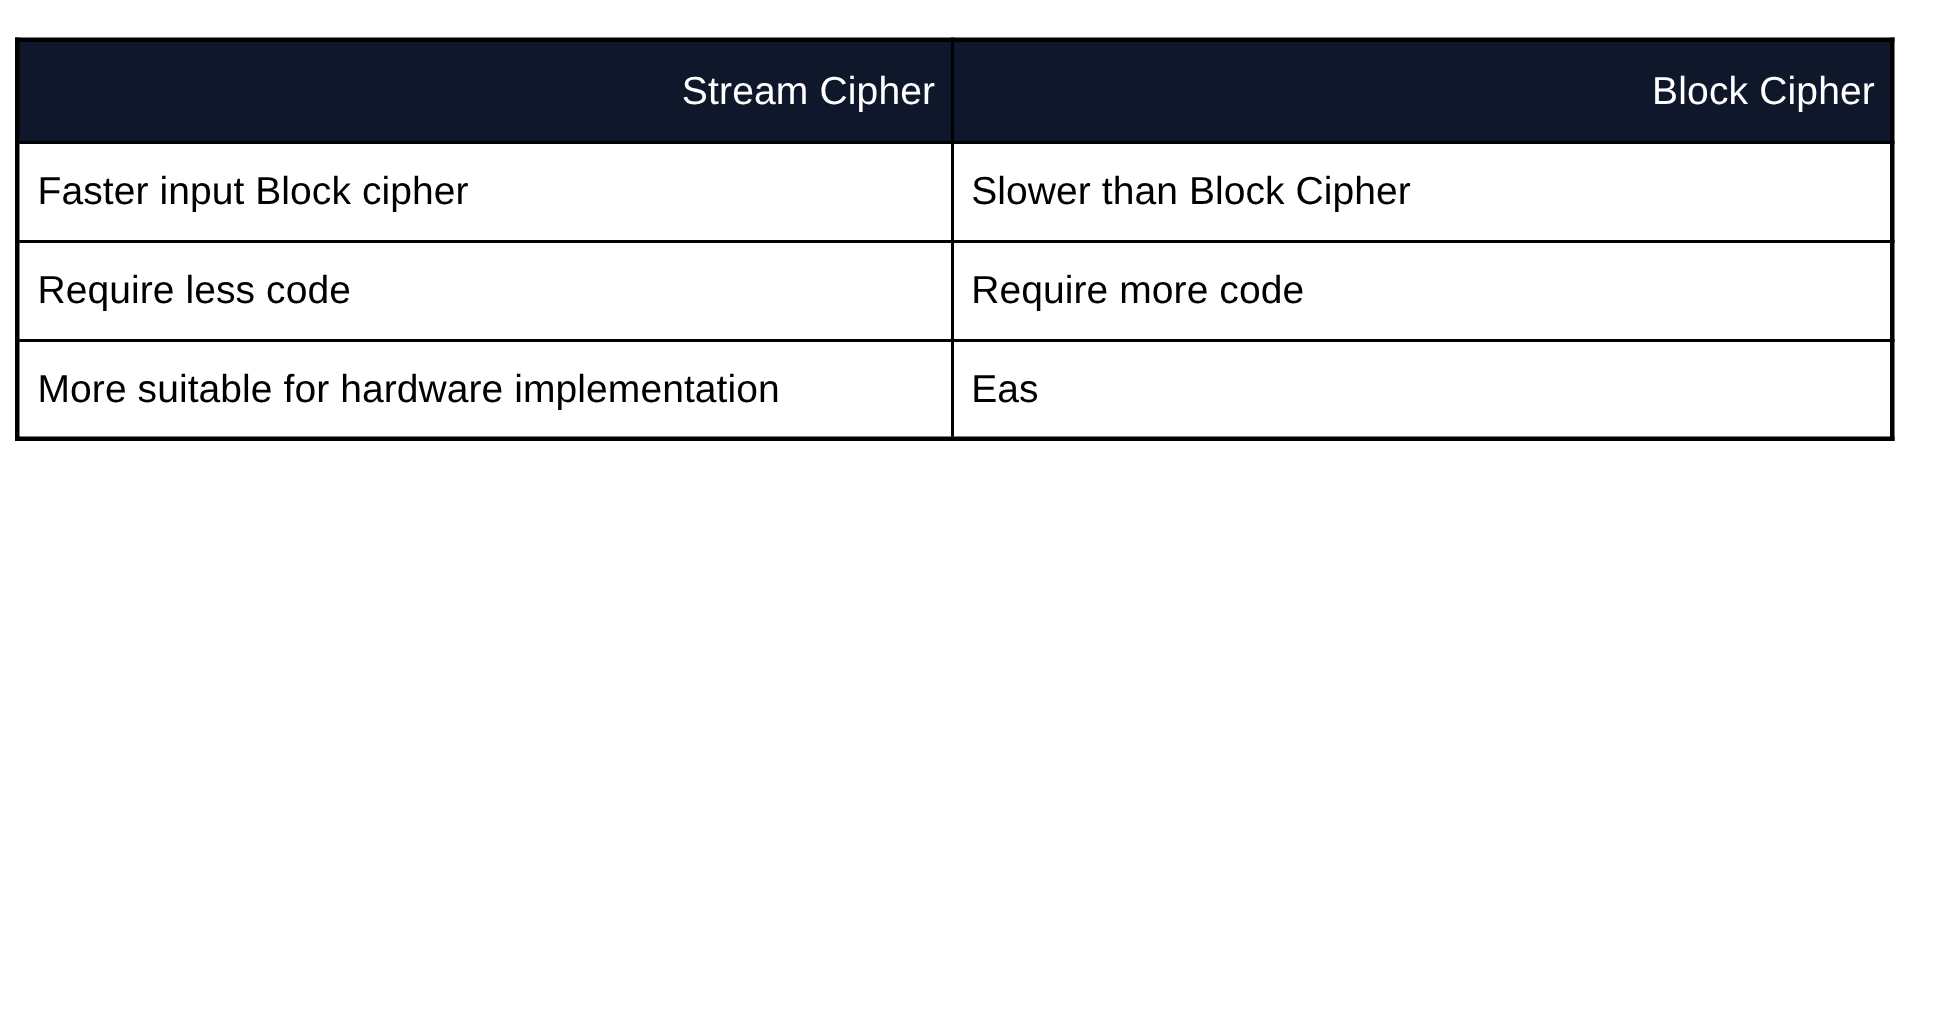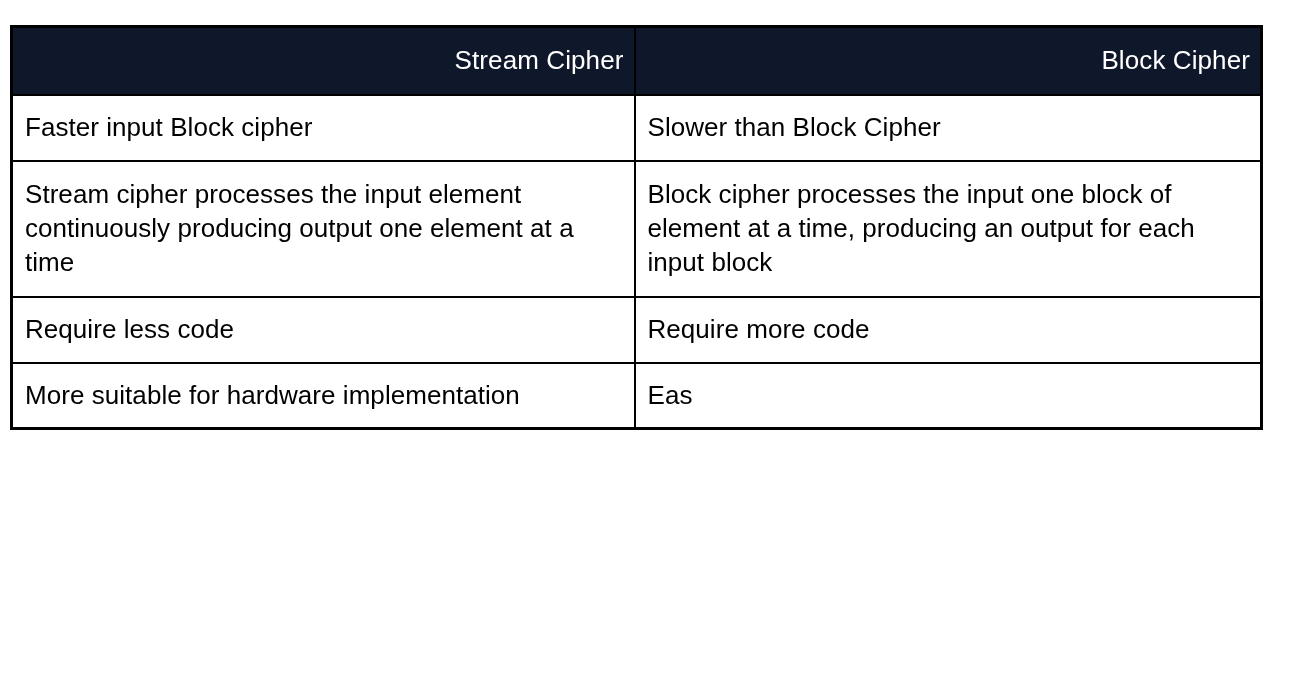--- a/index.html
+++ b/index.html
@@ -94,28 +94,20 @@
       </thead>
       <tbody>
         <tr class="row-short">
           <td>
             <span class="cell-text">Faster input Block cipher</span>
           </td>
           <td>
             <span class="cell-text">Slower than Block Cipher</span>
           </td>
         </tr>
-        <tr class="row-xtall">
-          <td>
-            <span class="cell-text">Stream cipher processes the input element continuously producing output one element at a time</span>
-          </td>
-          <td>
-            <span class="cell-text">Block cipher processes the input one block of element at a time, producing an output for each input block</span>
-          </td>
-        </tr>
         <tr class="row-short">
           <td>
             <span class="cell-text">Require less code</span>
           </td>
           <td>
             <span class="cell-text">Require more code</span>
           </td>
         </tr>
         <tr class="row-short">
           <td>

